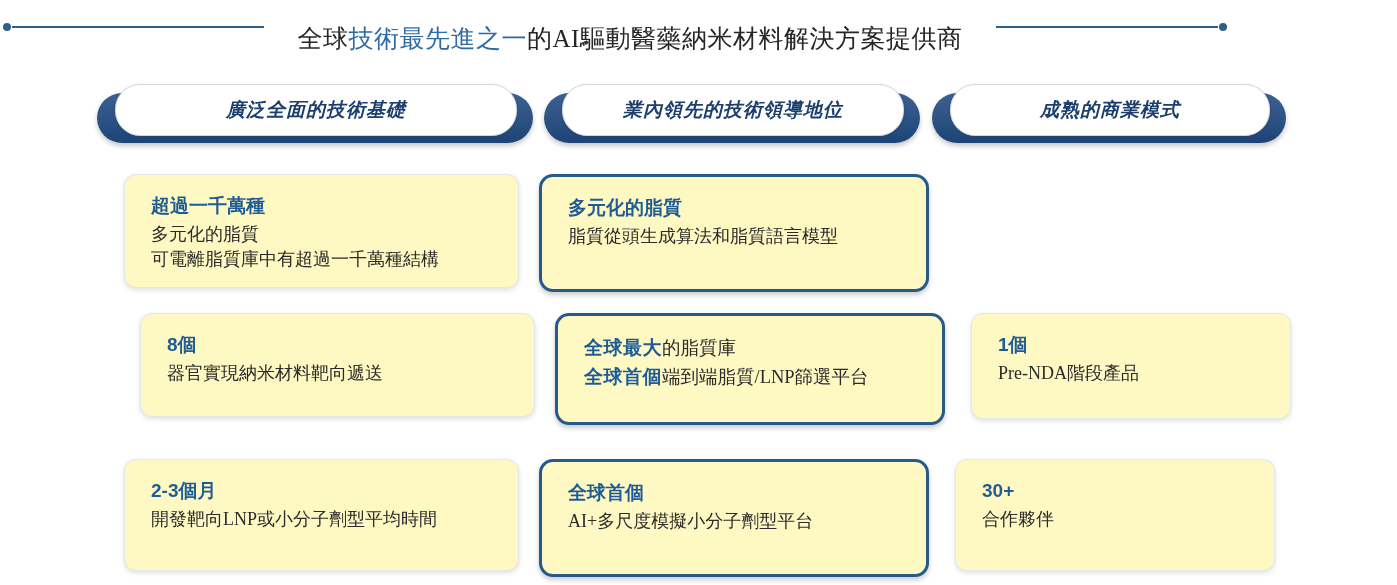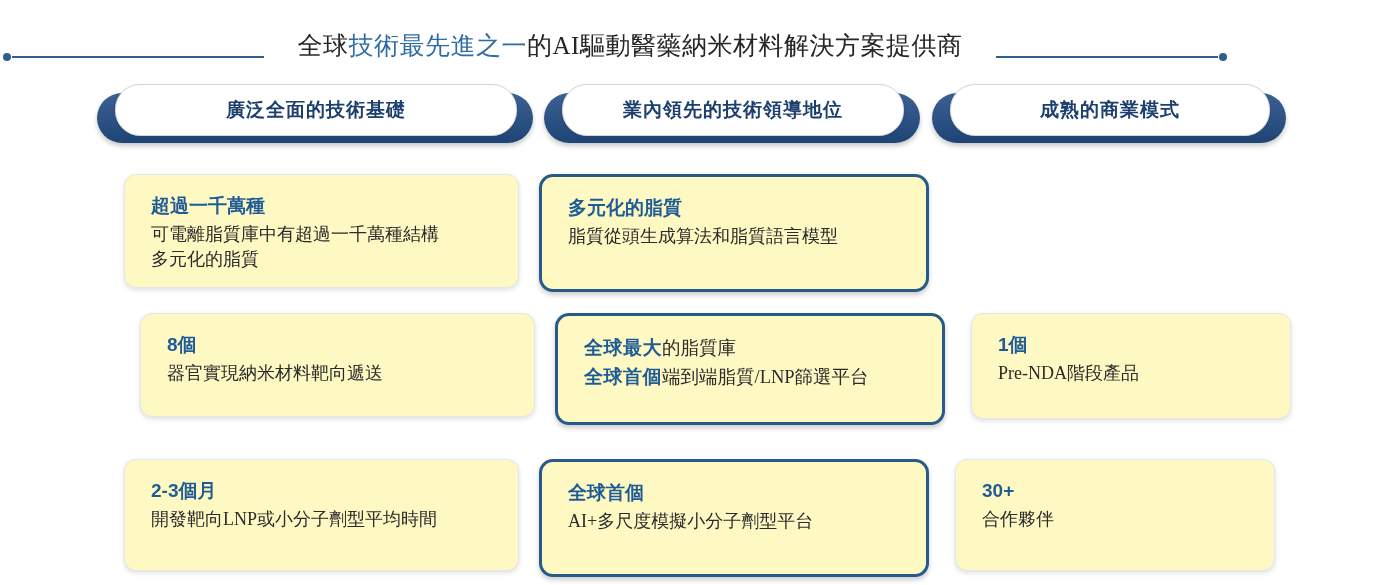--- a/index.html
+++ b/index.html
@@ -25,21 +25,21 @@
   }
 
   
   .title-row {
     position: absolute;
     left: 0;
     top: 22px;
     width: 1230px;
     height: 40px;
     display: flex;
-    align-items: flex-end;
+    align-items: flex-start;
     justify-content: center;
     gap: 34px;
   }
   .rule {
     position: relative;
     height: 10px;
     display: flex;
     align-items: center;
   }
   .rule .bar {
@@ -76,20 +76,21 @@
   .pill-row {
     position: absolute;
     top: 84px;
     left: 0;
     width: 1397px;
     height: 62px;
   }
   .pill {
     position: absolute;
     height: 48px;
+    font-style: italic;
   }
   .pill .pill-shadow {
     position: absolute;
     left: -18px;
     top: 9px;
     width: calc(100% + 36px);
     height: 50px;
     border-radius: 26px;
     background: linear-gradient(180deg, #3c6091 0%, #1e4476 100%);
     box-shadow: 0 3px 5px rgba(0,0,0,0.22);
@@ -252,22 +253,22 @@
       </div>
     </div>
   </div>
 
   <div class="grid">
 
     <div class="column" id="col0">
 
       <div class="card plain r0">
         <p class="stat-head">超過一千萬種</p>
+        <p class="stat-body nowrap">多元化的脂質</p>
         <p class="stat-body nowrap">可電離脂質庫中有超過一千萬種結構</p>
-        <p class="stat-body nowrap">多元化的脂質</p>
       </div>
 
       <div class="card plain r1">
         <p class="stat-head">8個</p>
         <p class="stat-body nowrap">器官實現納米材料靶向遞送</p>
       </div>
 
       <div class="card plain r2">
         <p class="stat-head">2-3個月</p>
         <p class="stat-body nowrap">開發靶向LNP或小分子劑型平均時間</p>

